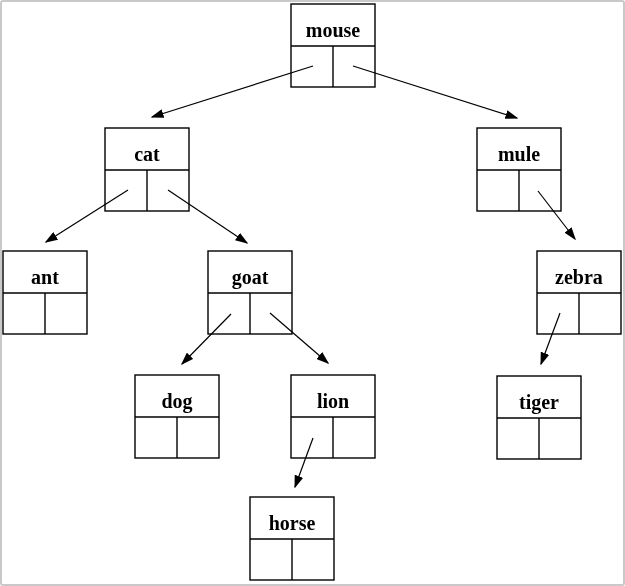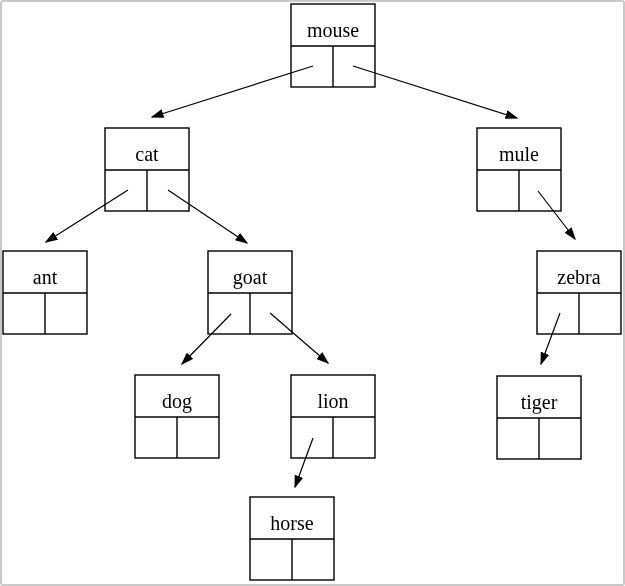--- a/index.html
+++ b/index.html
@@ -9,20 +9,21 @@
   }
   .frame {
     position: relative;
     width: 621px;
     height: 582px;
     border: 2px solid #c9c9c9;
     border-radius: 3px;
     background: #ffffff;
     overflow: hidden;
     box-sizing: content-box;
+    font-weight: bold;
   }
   svg text {
     font-family: "Liberation Serif", "DejaVu Serif", serif;
     fill: #000000;
   }
 </style>
 </head>
 <body>
 
 <div class="frame">

